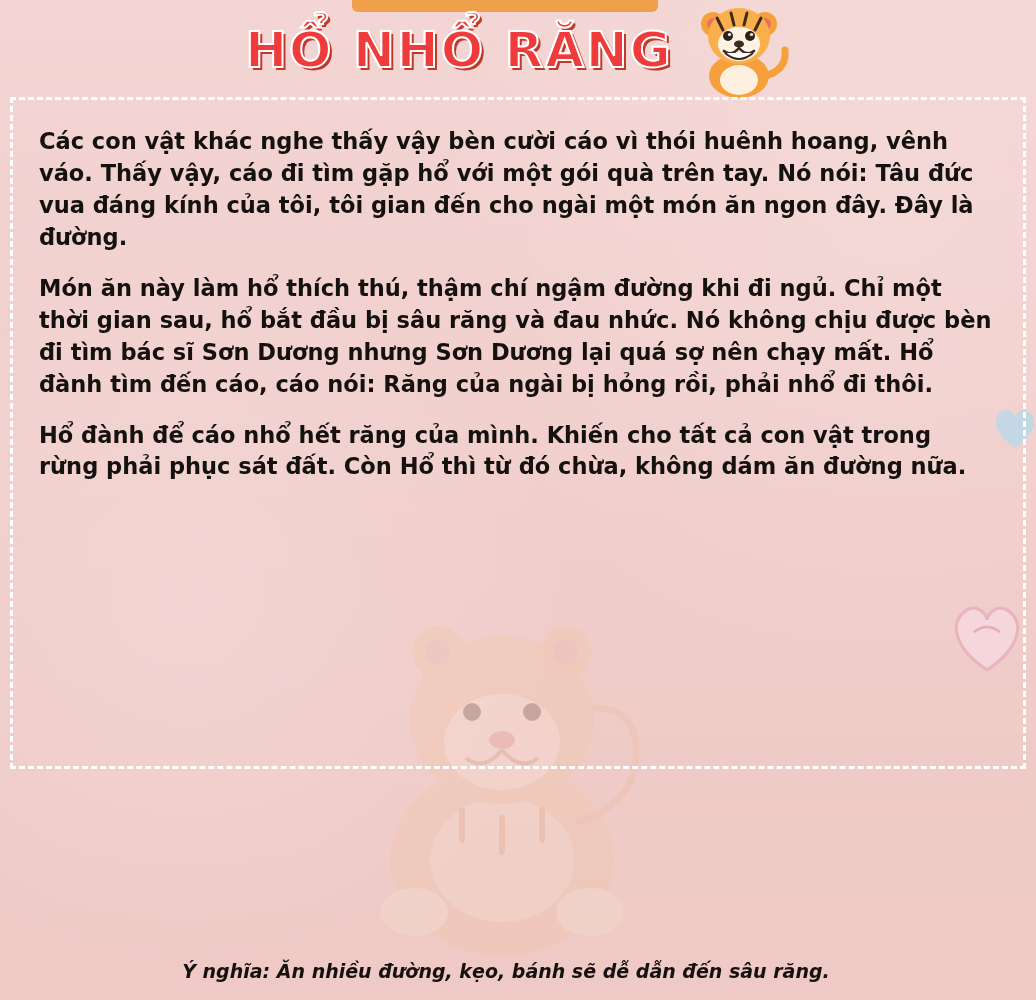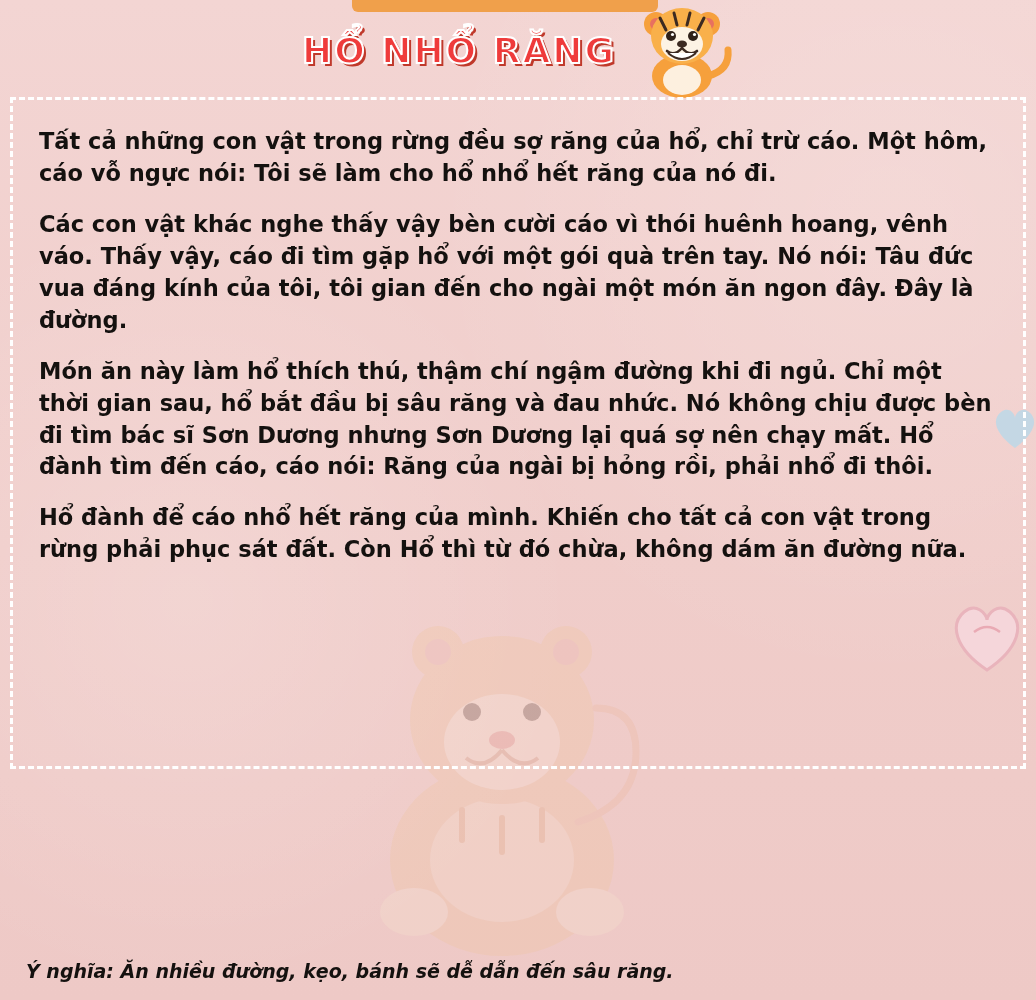--- a/index.html
+++ b/index.html
@@ -63,21 +63,21 @@
     left: 0;
     width: 1036px;
     height: 88px;
     display: flex;
     align-items: center;
     justify-content: center;
     gap: 14px;
   }
   .title-text {
     font-family: "DejaVu Sans", sans-serif;
-    font-size: 36px;
+    font-size: 50px;
     font-weight: bold;
     letter-spacing: 2px;
     color: #ef3b3b;
     -webkit-text-stroke: 2px #ffffff;
     text-shadow:
       3px 3px 0 #c0392b,
       0 0 2px #ffffff;
     white-space: nowrap;
     transform: translateY(-4px);
   }
@@ -113,20 +113,21 @@
   .footer-note {
     position: absolute;
     left: 26px;
     bottom: 18px;
     width: 960px;
     font-family: "DejaVu Sans", sans-serif;
     font-size: 19px;
     font-weight: bold;
     font-style: italic;
     color: #14110f;
+    text-align: center;
   }
 </style>
 </head>
 <body>
 
 <div class="bg-layer"></div>
 
 <div class="top-banner"></div>
 
 <svg class="bg-tiger" viewBox="0 0 300 400" xmlns="http://www.w3.org/2000/svg">
@@ -180,19 +181,18 @@
     <circle cx="63" cy="40" r="5" fill="#2f2119"></circle>
     <circle cx="42.5" cy="38.5" r="1.6" fill="#fff"></circle>
     <circle cx="64.5" cy="38.5" r="1.6" fill="#fff"></circle>
     <ellipse cx="52" cy="48" rx="5" ry="3.6" fill="#3c2a21"></ellipse>
     <path d="M52 52 q-8 9 -15 3 M52 52 q8 9 15 3" stroke="#3c2a21" stroke-width="2.6" fill="none" stroke-linecap="round"></path>
     <path d="M38 57 q14 12 28 0" fill="#fff" stroke="#3c2a21" stroke-width="2"></path>
   </svg>
 </div>
 
 <div class="story-box">
-  <p class="para">Tất cả những con vật trong rừng đều sợ răng của hổ, chỉ trừ cáo. Một hôm, cáo vỗ ngực nói: Tôi sẽ làm cho hổ nhổ hết răng của nó đi.</p>
   <p class="para">Các con vật khác nghe thấy vậy bèn cười cáo vì thói huênh hoang, vênh váo. Thấy vậy, cáo đi tìm gặp hổ với một gói quà trên tay. Nó nói: Tâu đức vua đáng kính của tôi, tôi gian đến cho ngài một món ăn ngon đây. Đây là đường.</p>
   <p class="para">Món ăn này làm hổ thích thú, thậm chí ngậm đường khi đi ngủ. Chỉ một thời gian sau, hổ bắt đầu bị sâu răng và đau nhức. Nó không chịu được bèn đi tìm bác sĩ Sơn Dương nhưng Sơn Dương lại quá sợ nên chạy mất. Hổ đành tìm đến cáo, cáo nói: Răng của ngài bị hỏng rồi, phải nhổ đi thôi.</p>
   <p class="para">Hổ đành để cáo nhổ hết răng của mình. Khiến cho tất cả con vật trong rừng phải phục sát đất. Còn Hổ thì từ đó chừa, không dám ăn đường nữa.</p>
 </div>
 
 <div class="footer-note">Ý nghĩa: Ăn nhiều đường, kẹo, bánh sẽ dễ dẫn đến sâu răng.</div>
 
 </body></html>

